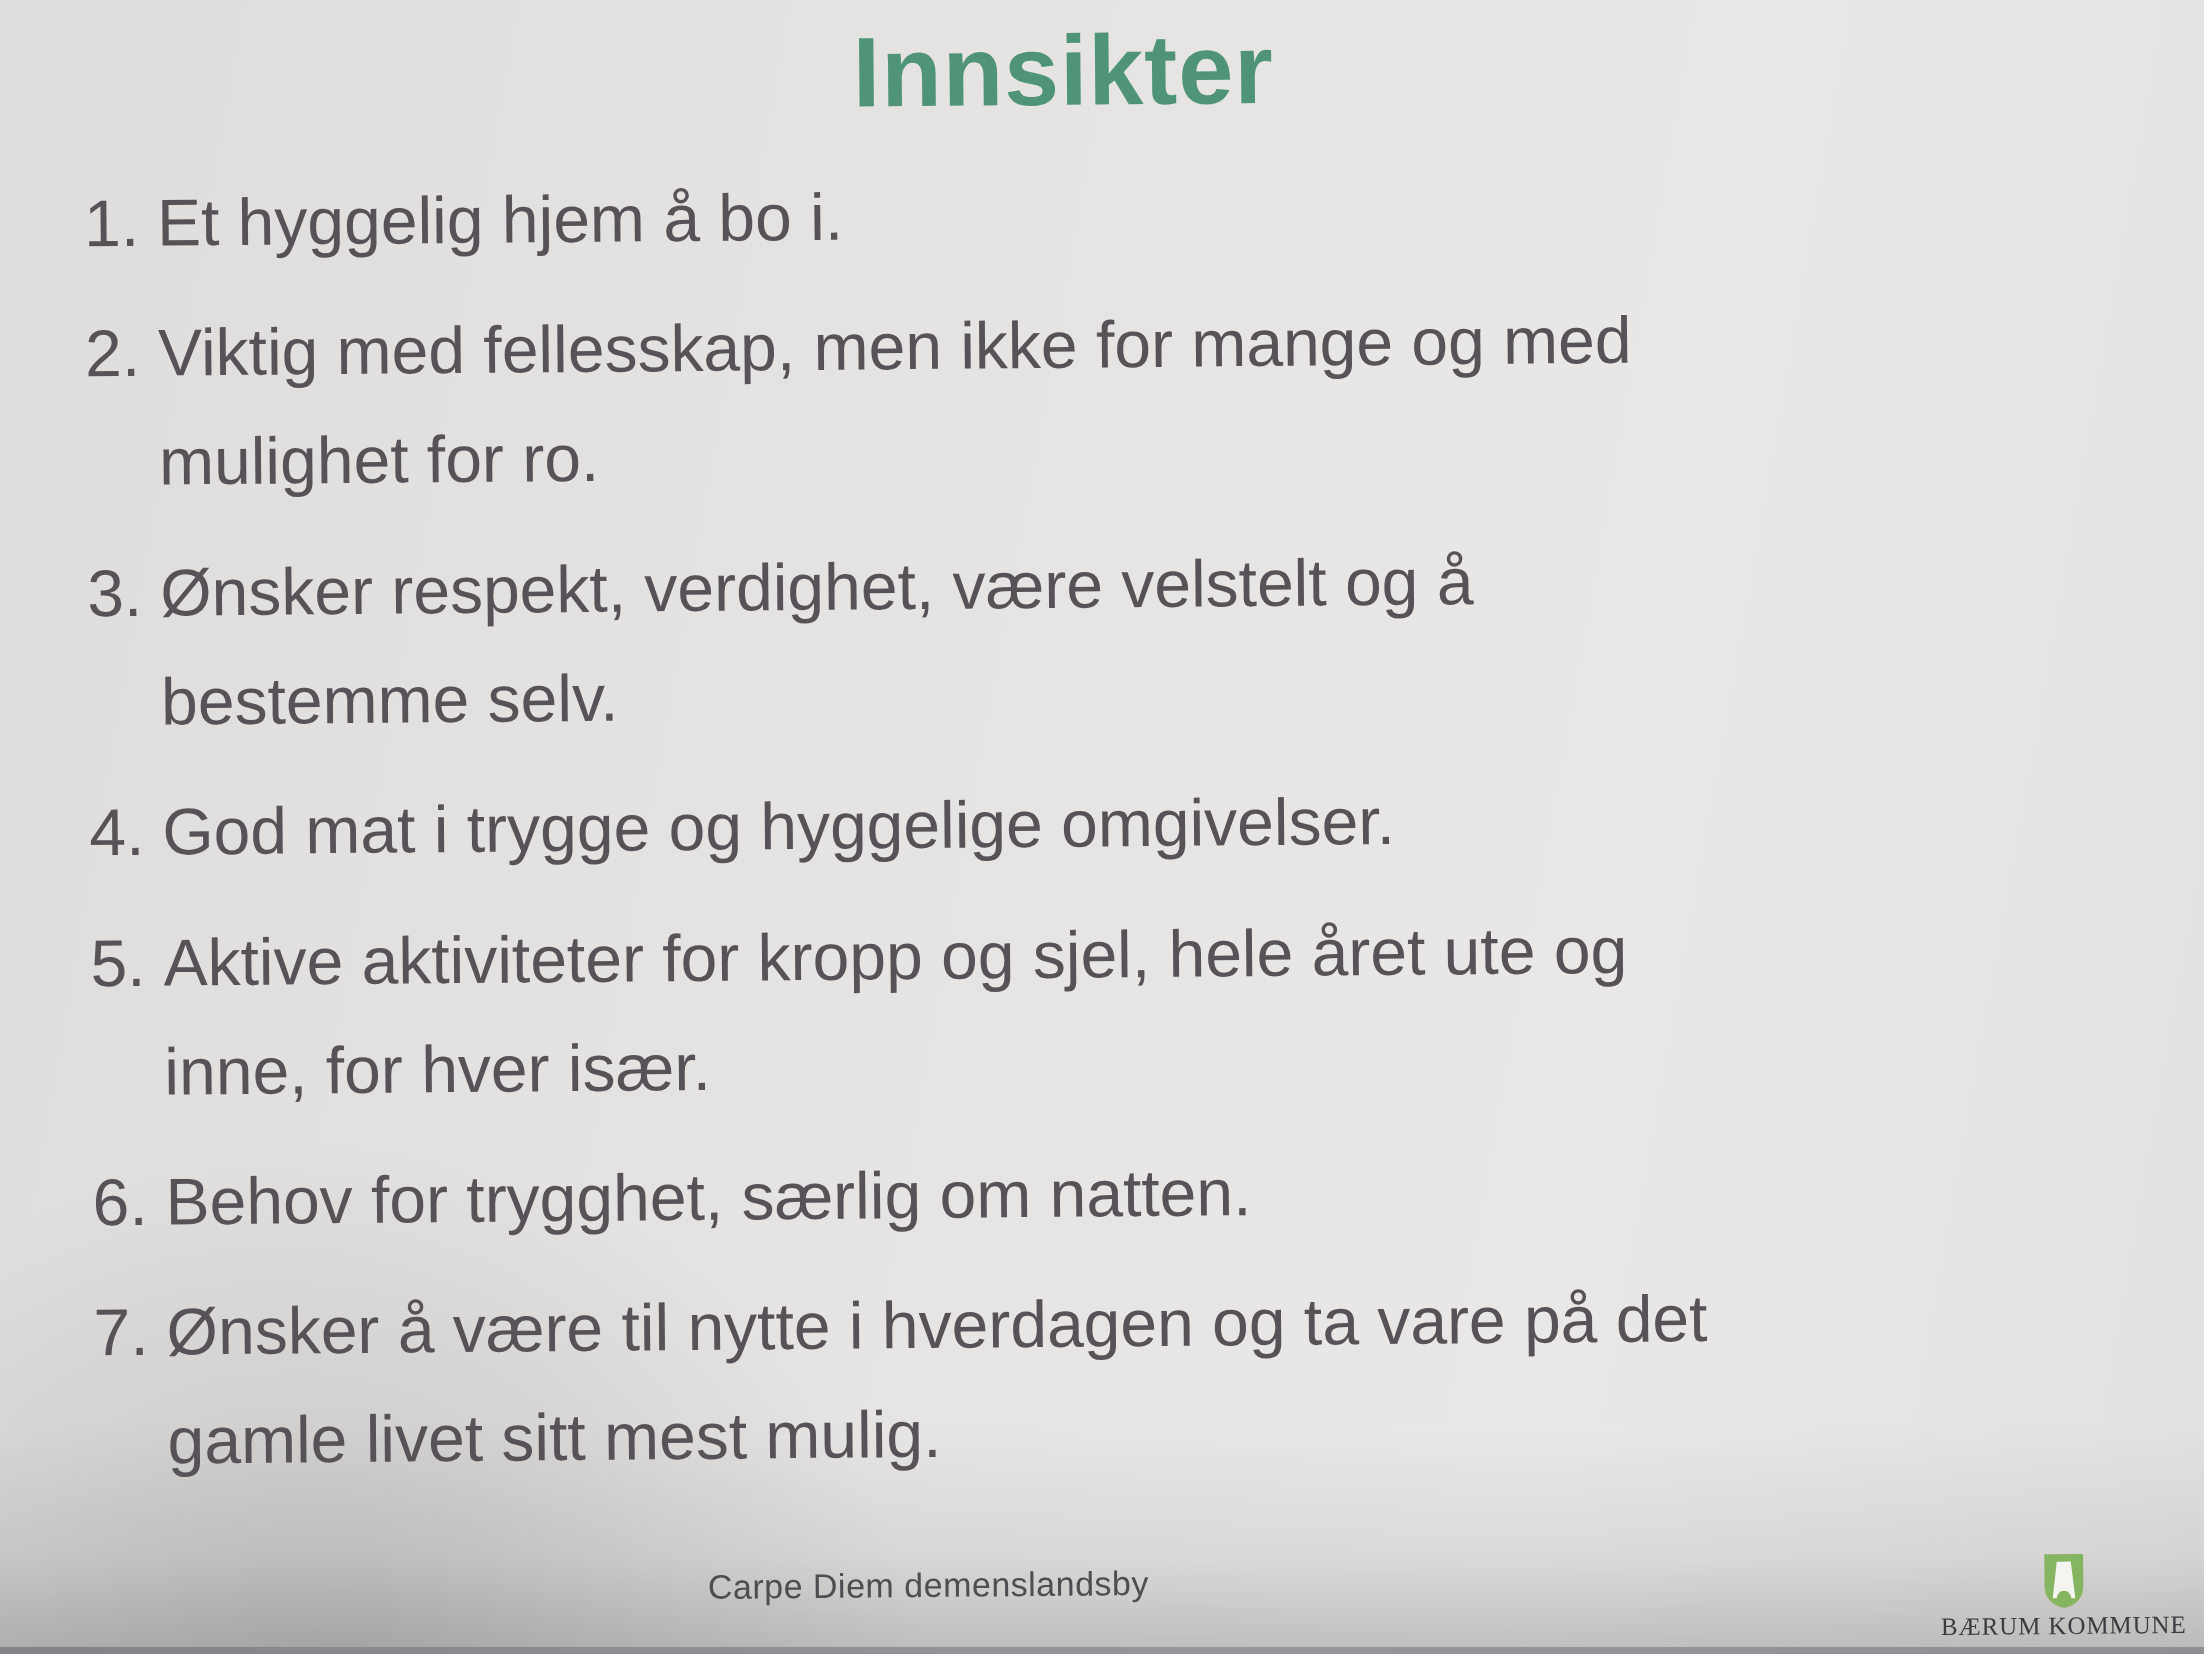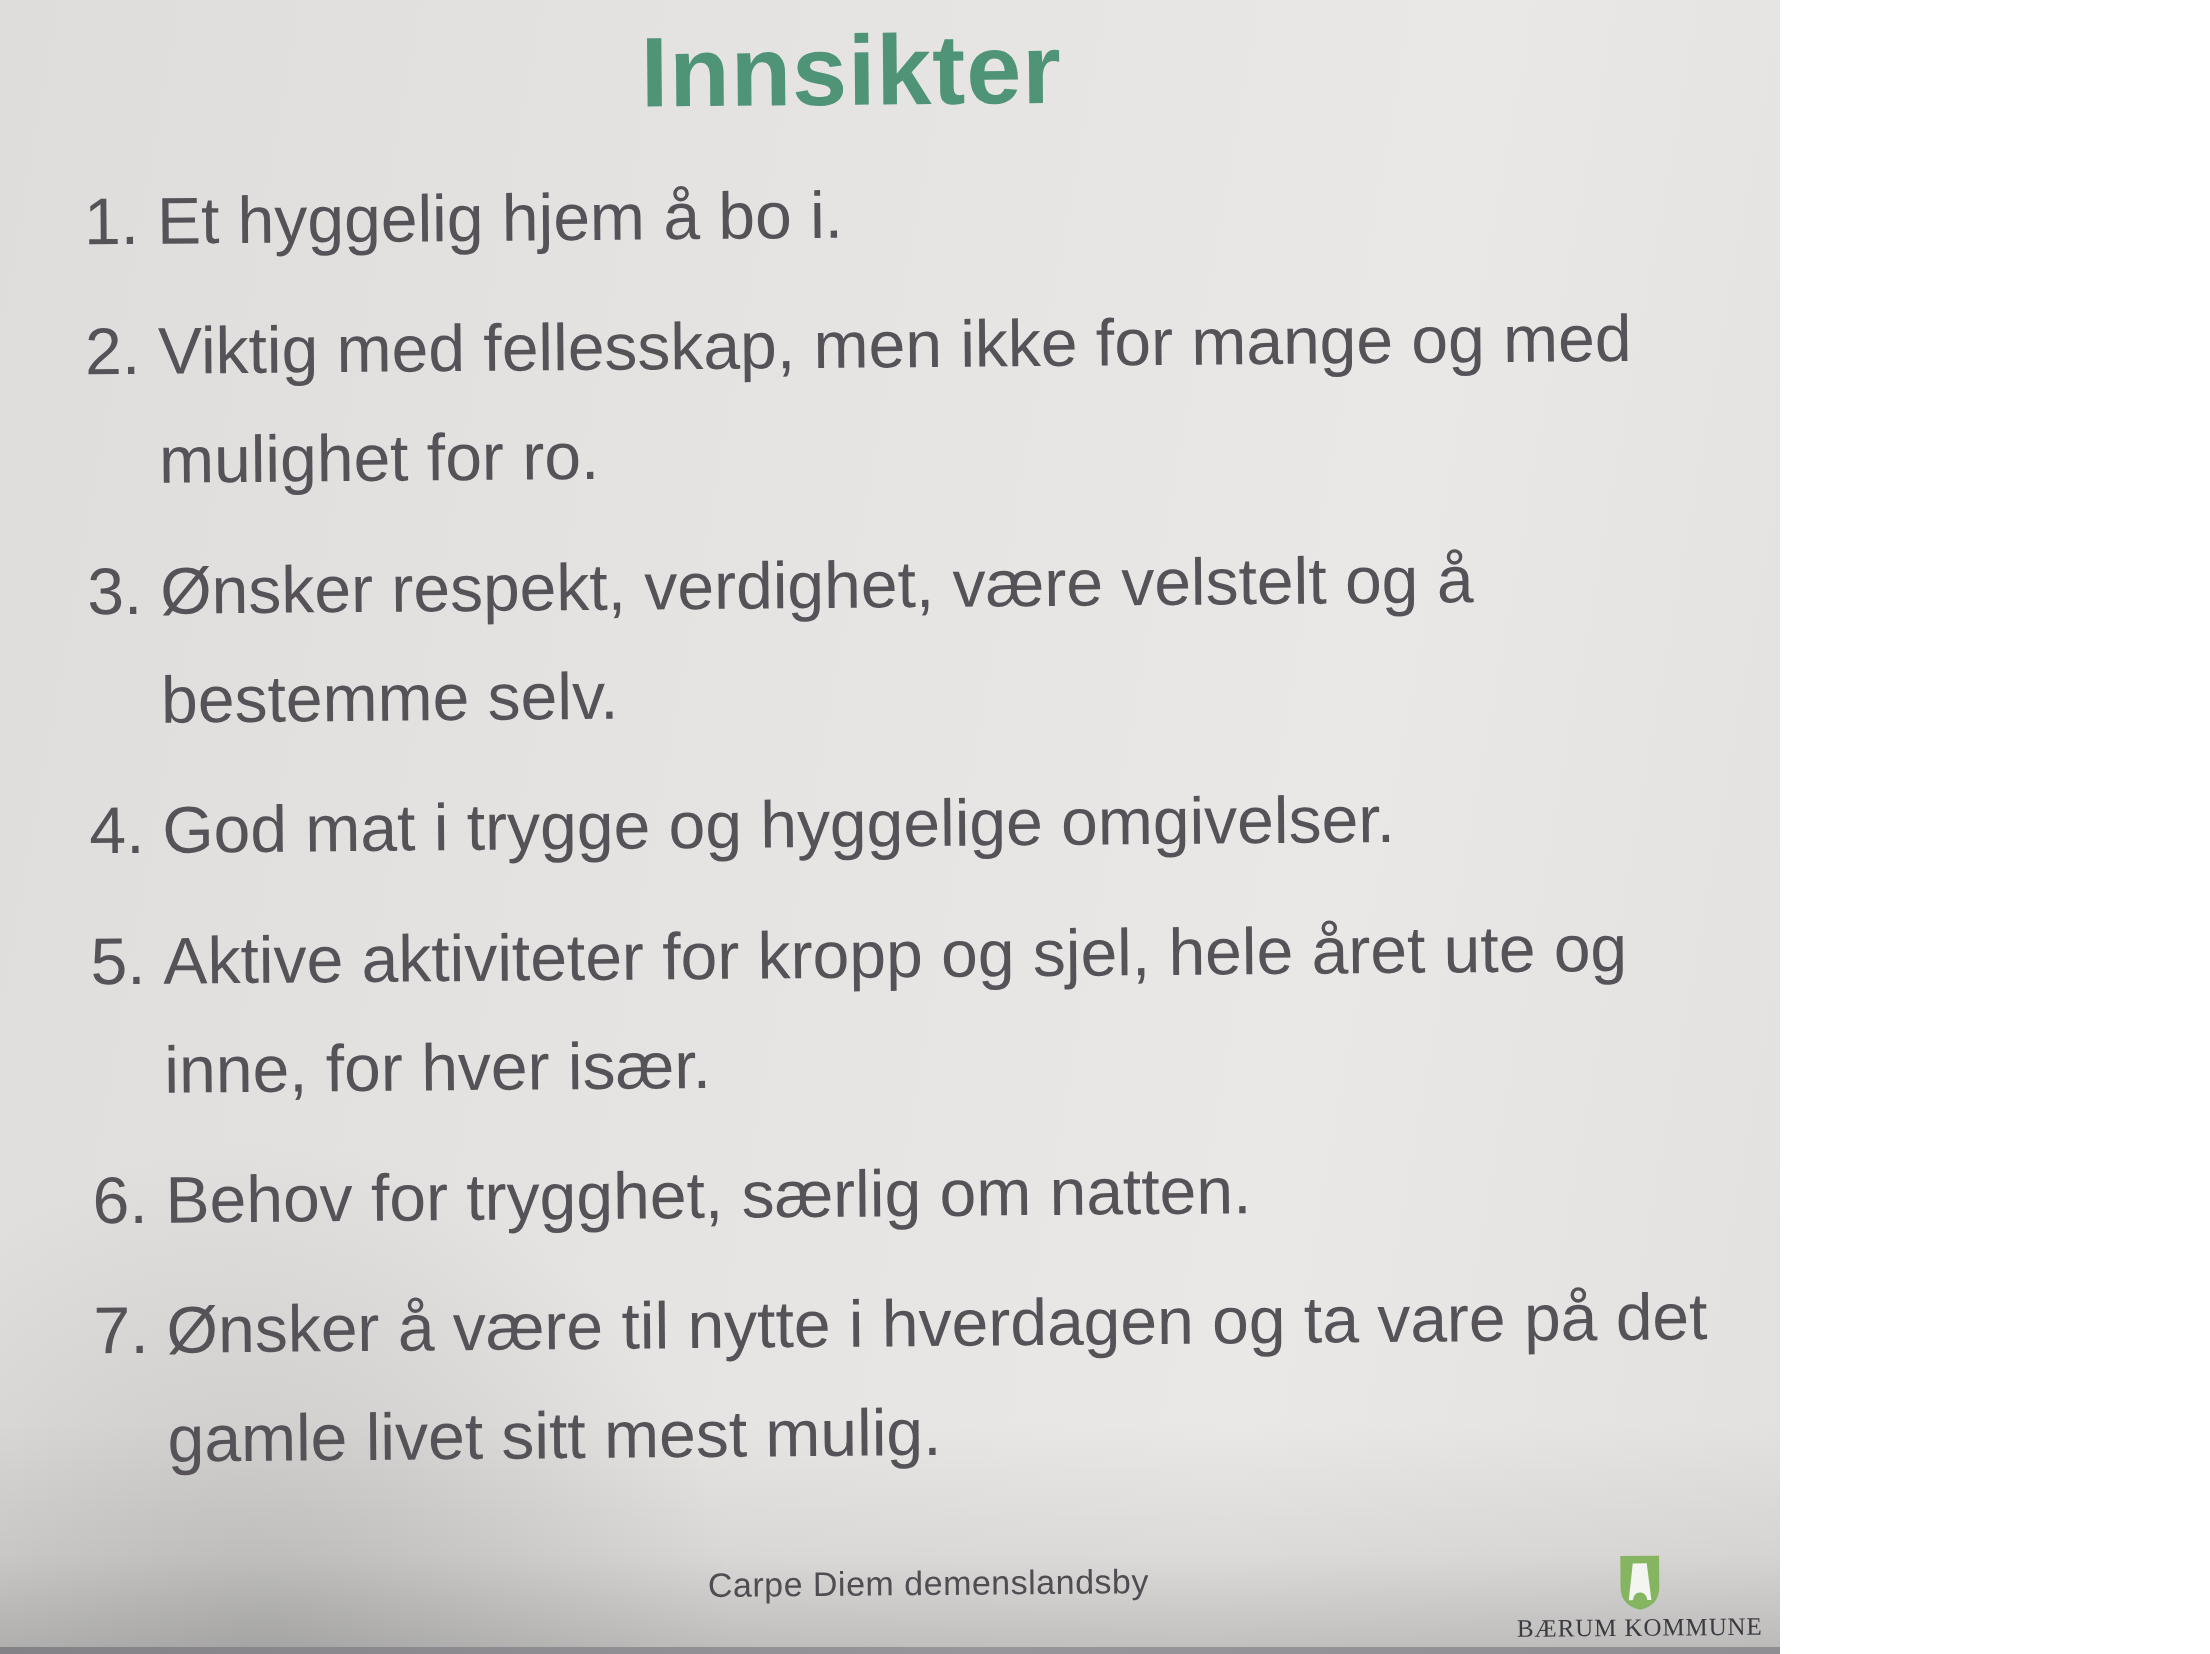--- a/index.html
+++ b/index.html
@@ -5,21 +5,21 @@
   html, body {
     margin: 0;
     padding: 0;
     width: 2210px;
     height: 1655px;
     overflow: hidden;
     font-family: "Liberation Sans", sans-serif;
   }
   .photo {
     position: relative;
-    width: 1780px;
+    width: 2204px;
     height: 1655px;
     background:
       radial-gradient(ellipse at 15% 100%, rgba(60,60,62,0.18) 0%, rgba(60,60,62,0) 22%),
       linear-gradient(to bottom, rgba(0,0,0,0) 86%, rgba(0,0,0,0.06) 94%, rgba(0,0,0,0.18) 100%),
       linear-gradient(100deg, #dedddb 0%, #e4e3e1 35%, #e9e8e6 72%, #e2e1df 100%);
   }
   .photo::after {
     content: "";
     position: absolute;
     left: 0; right: 0; bottom: 0;

